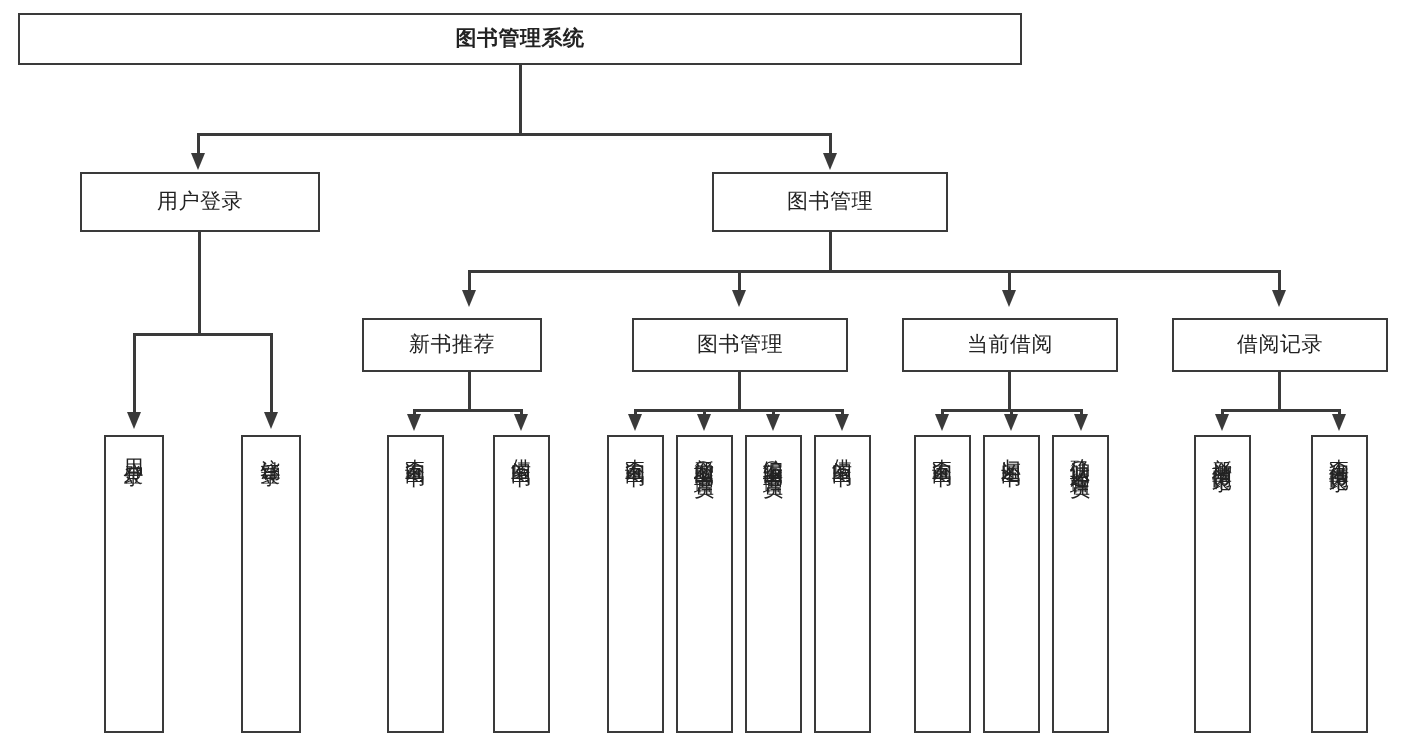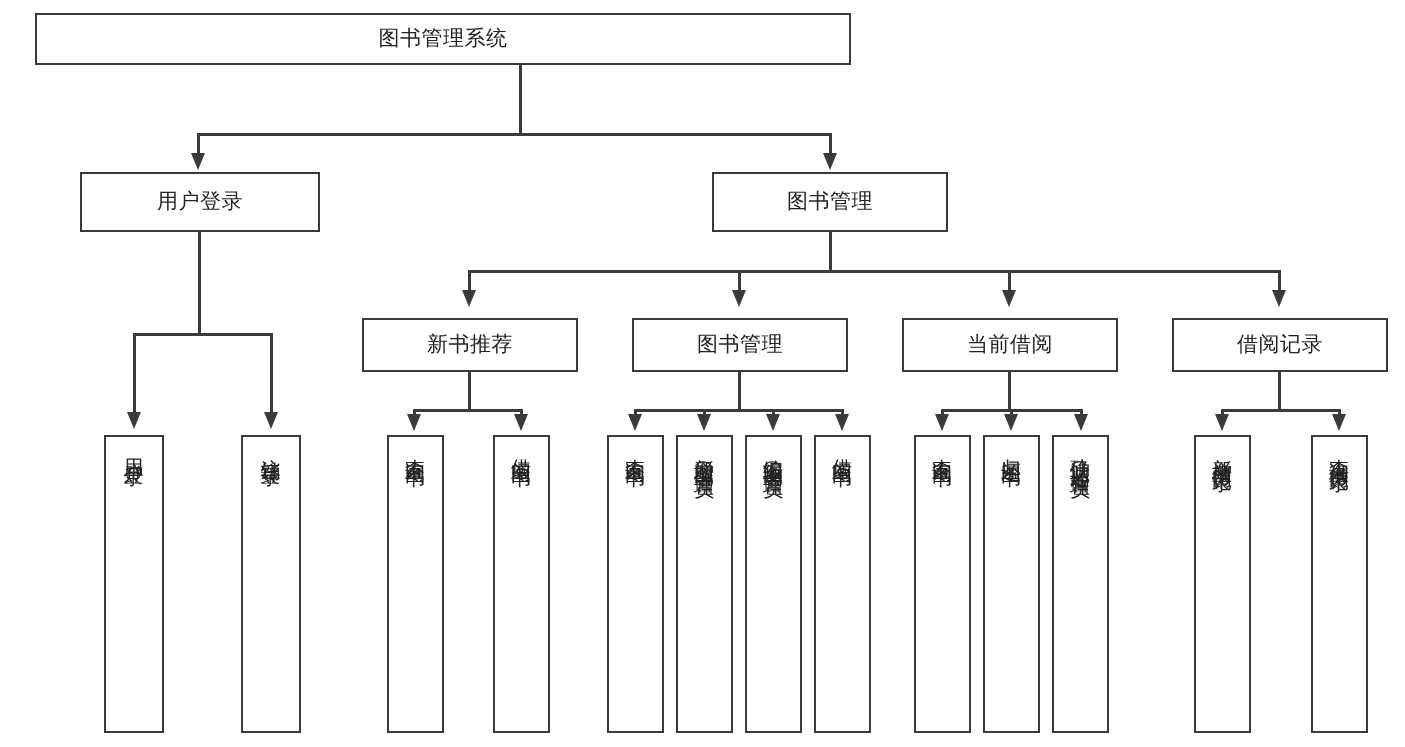--- a/index.html
+++ b/index.html
@@ -79,21 +79,21 @@
     letter-spacing: 0.5px;
     white-space: nowrap;
     user-select: none;
   }
 </style>
 </head>
 <body>
 
 <div id="canvas">
 
-  <div class="node h" id="node-root" style="left:35px; top:13px; width:816px; height:52px;">
+  <div class="node h" id="node-root" style="left:18px; top:13px; width:1004px; height:52px;font-weight:bold;">
     <span class="label">图书管理系统</span>
   </div>
 
   <div class="ln vl" style="left:519px; top:65px; width:3px; height:70px;"></div>
 
   <div class="ln hl" style="left:197px; top:133px; width:635px; height:3px;"></div>
 
   <div class="ln vl" style="left:197px; top:133px; width:3px; height:24px;"></div>
   <div class="arrow" style="left:191px; top:153px;"></div>
 
@@ -130,21 +130,21 @@
 
   <div class="ln vl" style="left:738px; top:270px; width:3px; height:24px;"></div>
   <div class="arrow" style="left:732px; top:290px;"></div>
 
   <div class="ln vl" style="left:1008px; top:270px; width:3px; height:24px;"></div>
   <div class="arrow" style="left:1002px; top:290px;"></div>
 
   <div class="ln vl" style="left:1278px; top:270px; width:3px; height:24px;"></div>
   <div class="arrow" style="left:1272px; top:290px;"></div>
 
-  <div class="node h" style="left:362px; top:318px; width:216px; height:54px;">
+  <div class="node h" style="left:362px; top:318px; width:180px; height:54px;">
     <span class="label">新书推荐</span>
   </div>
   <div class="node h" style="left:632px; top:318px; width:216px; height:54px;">
     <span class="label">图书管理</span>
   </div>
   <div class="node h" style="left:1172px; top:318px; width:216px; height:54px;">
     <span class="label">借阅记录</span>
   </div>
   <div class="node h" style="left:902px; top:318px; width:216px; height:54px;">
     <span class="label">当前借阅</span>

